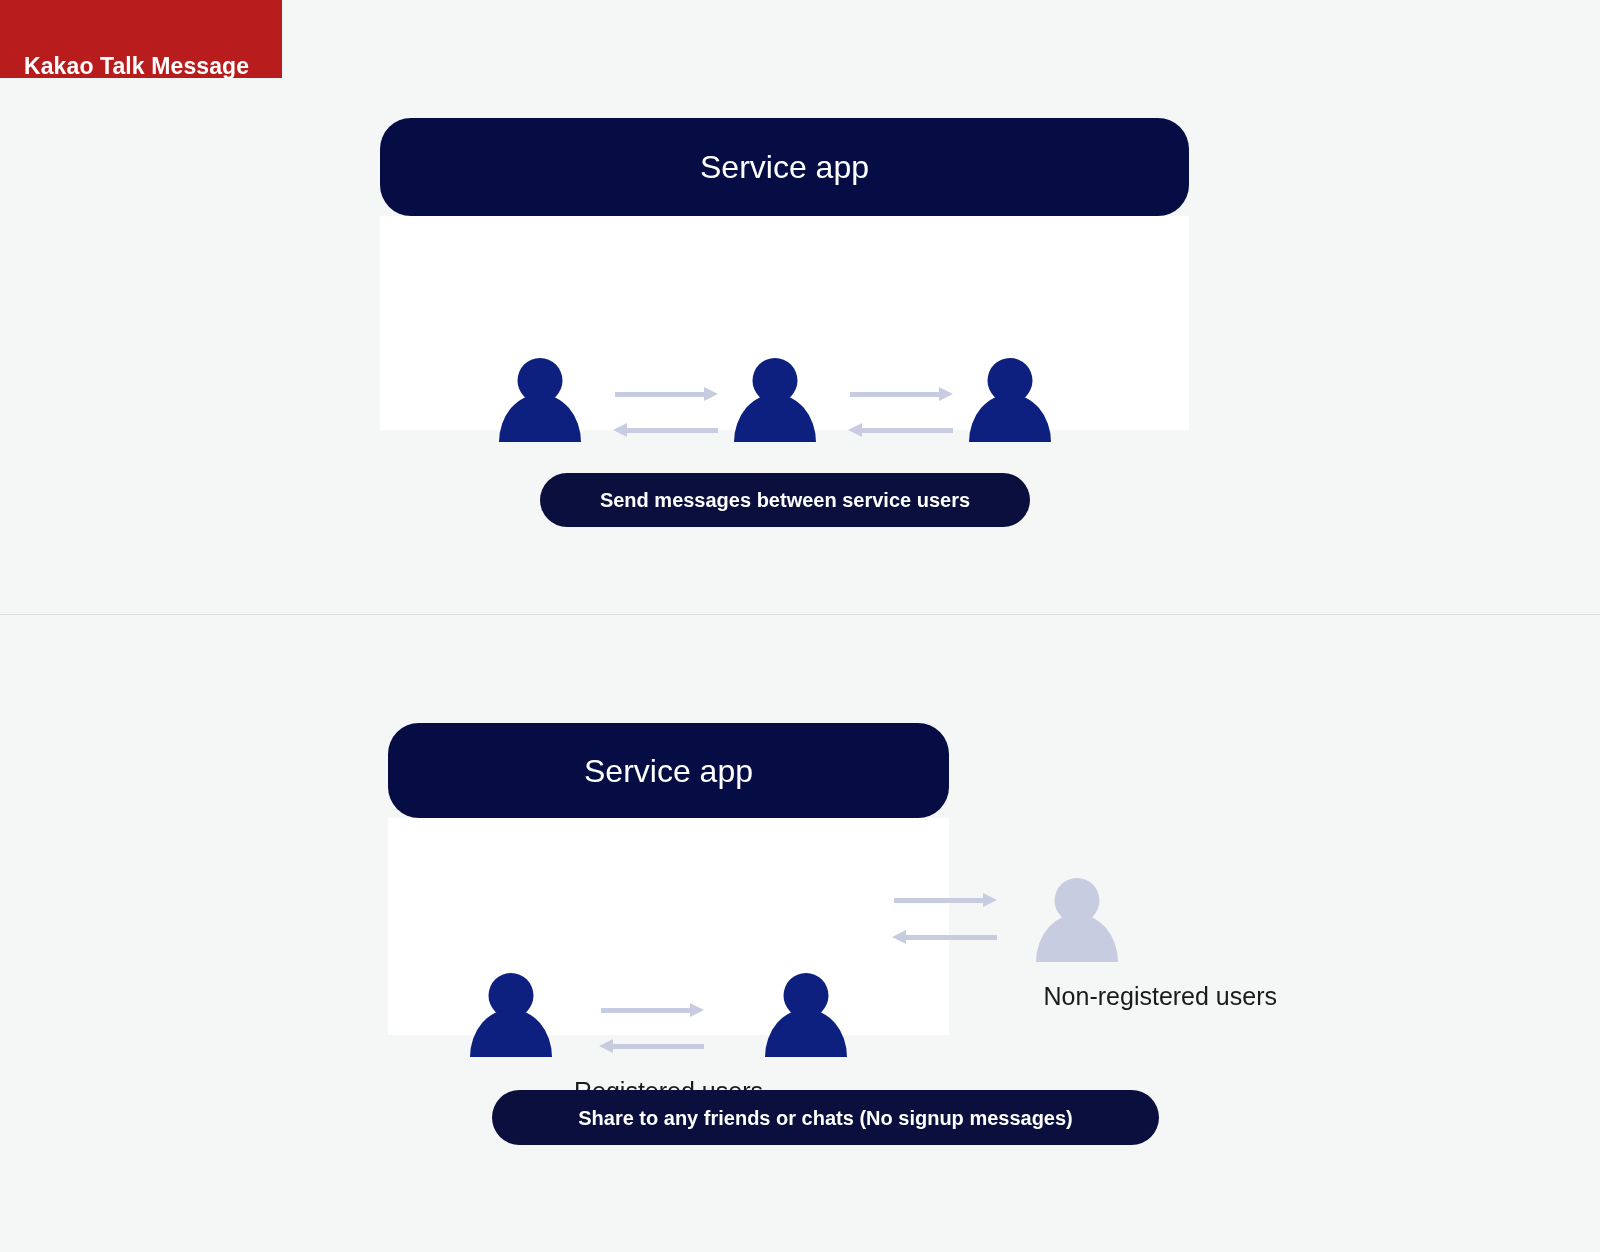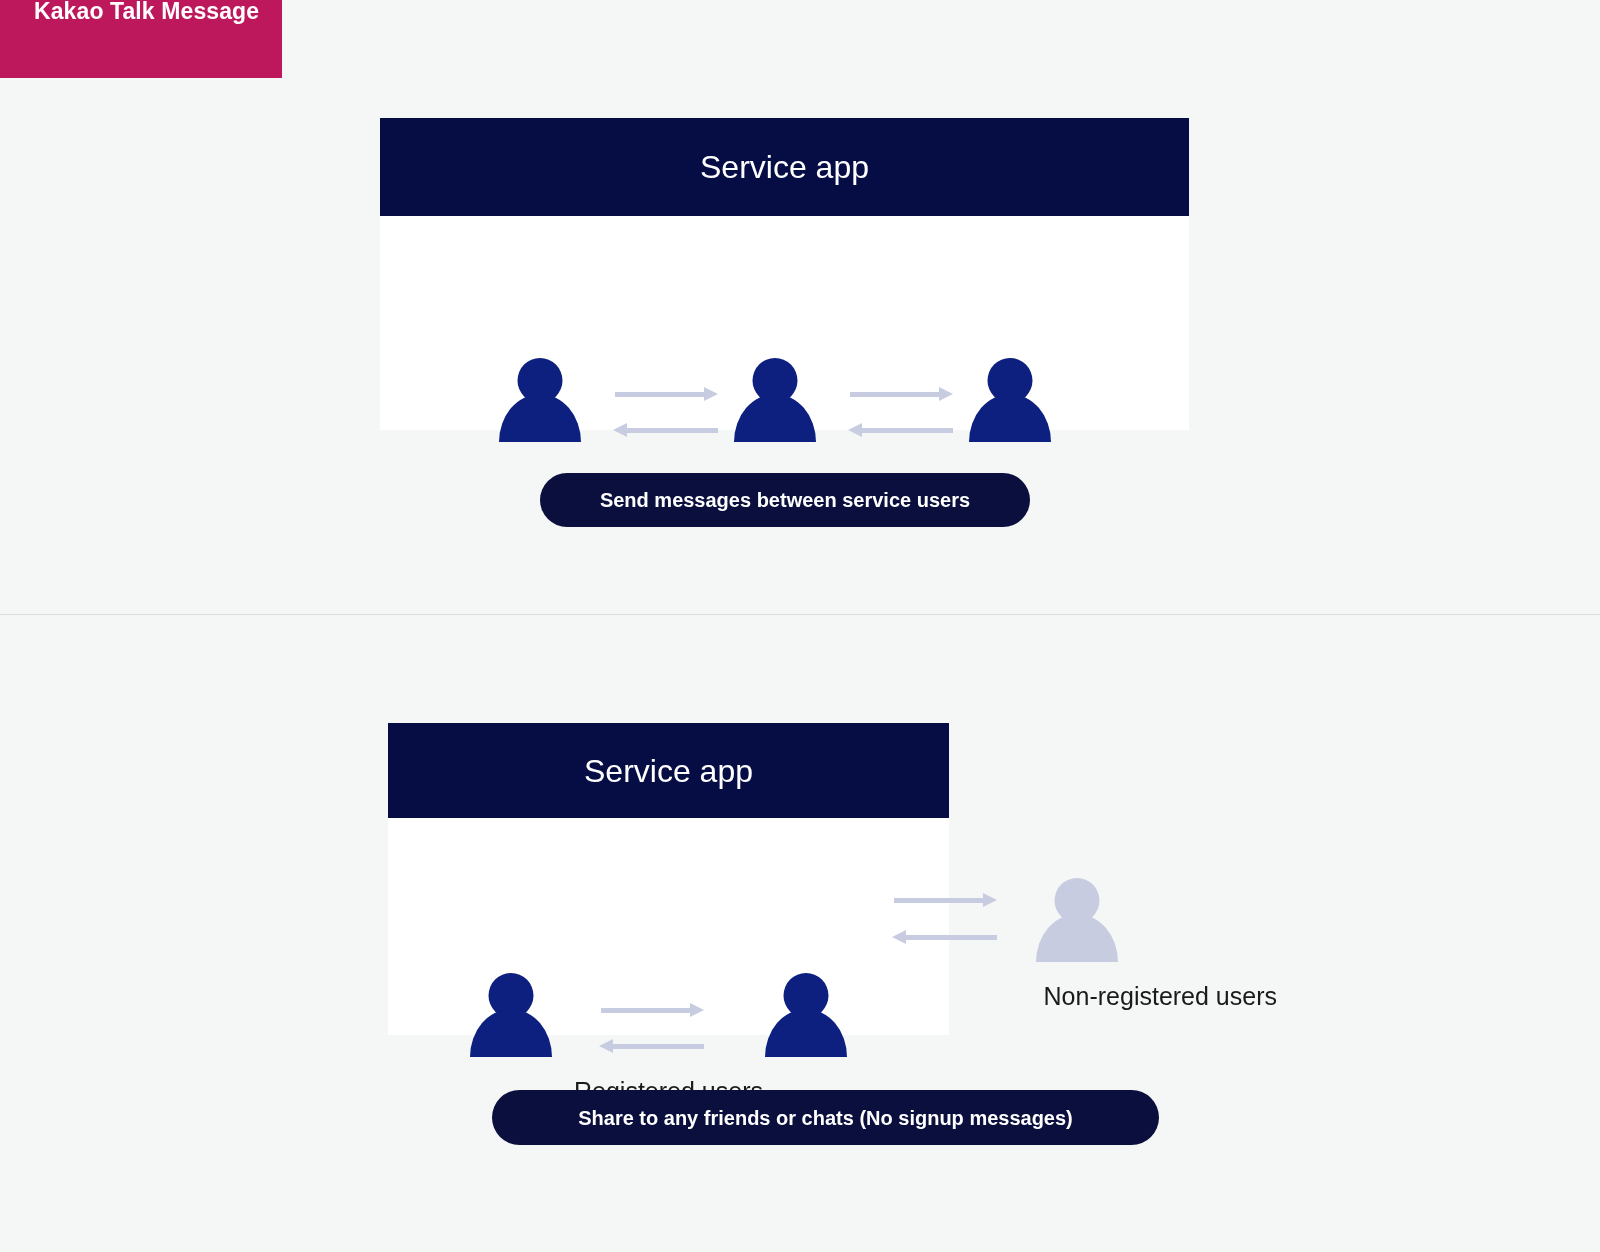--- a/index.html
+++ b/index.html
@@ -18,24 +18,24 @@
     overflow: hidden;
   }
 
   
   .badge {
     position: absolute;
     left: 0;
     top: 0;
     width: 282px;
     height: 78px;
-    background: #be185d;
+    background: #b91c1c;
     display: flex;
-    align-items: flex-start;
-    padding-left: 34px;
+    align-items: flex-end;
+    padding-left: 24px;
   }
   .badge-label {
     color: #ffffff;
     font-size: 23px;
     font-weight: 700;
     letter-spacing: .1px;
     line-height: 1;
   }
 
   
@@ -47,20 +47,21 @@
     background: #dcdddd;
   }
 
   
   .card { position: absolute; }
   .card-header {
     background: #050d44;
     display: flex;
     align-items: center;
     justify-content: center;
+    border-radius: 31px;
   }
   .card-title {
     color: #ffffff;
     font-size: 32px;
     font-weight: 400;
     line-height: 1;
   }
   .card-body {
     background: #ffffff;
     position: relative;

